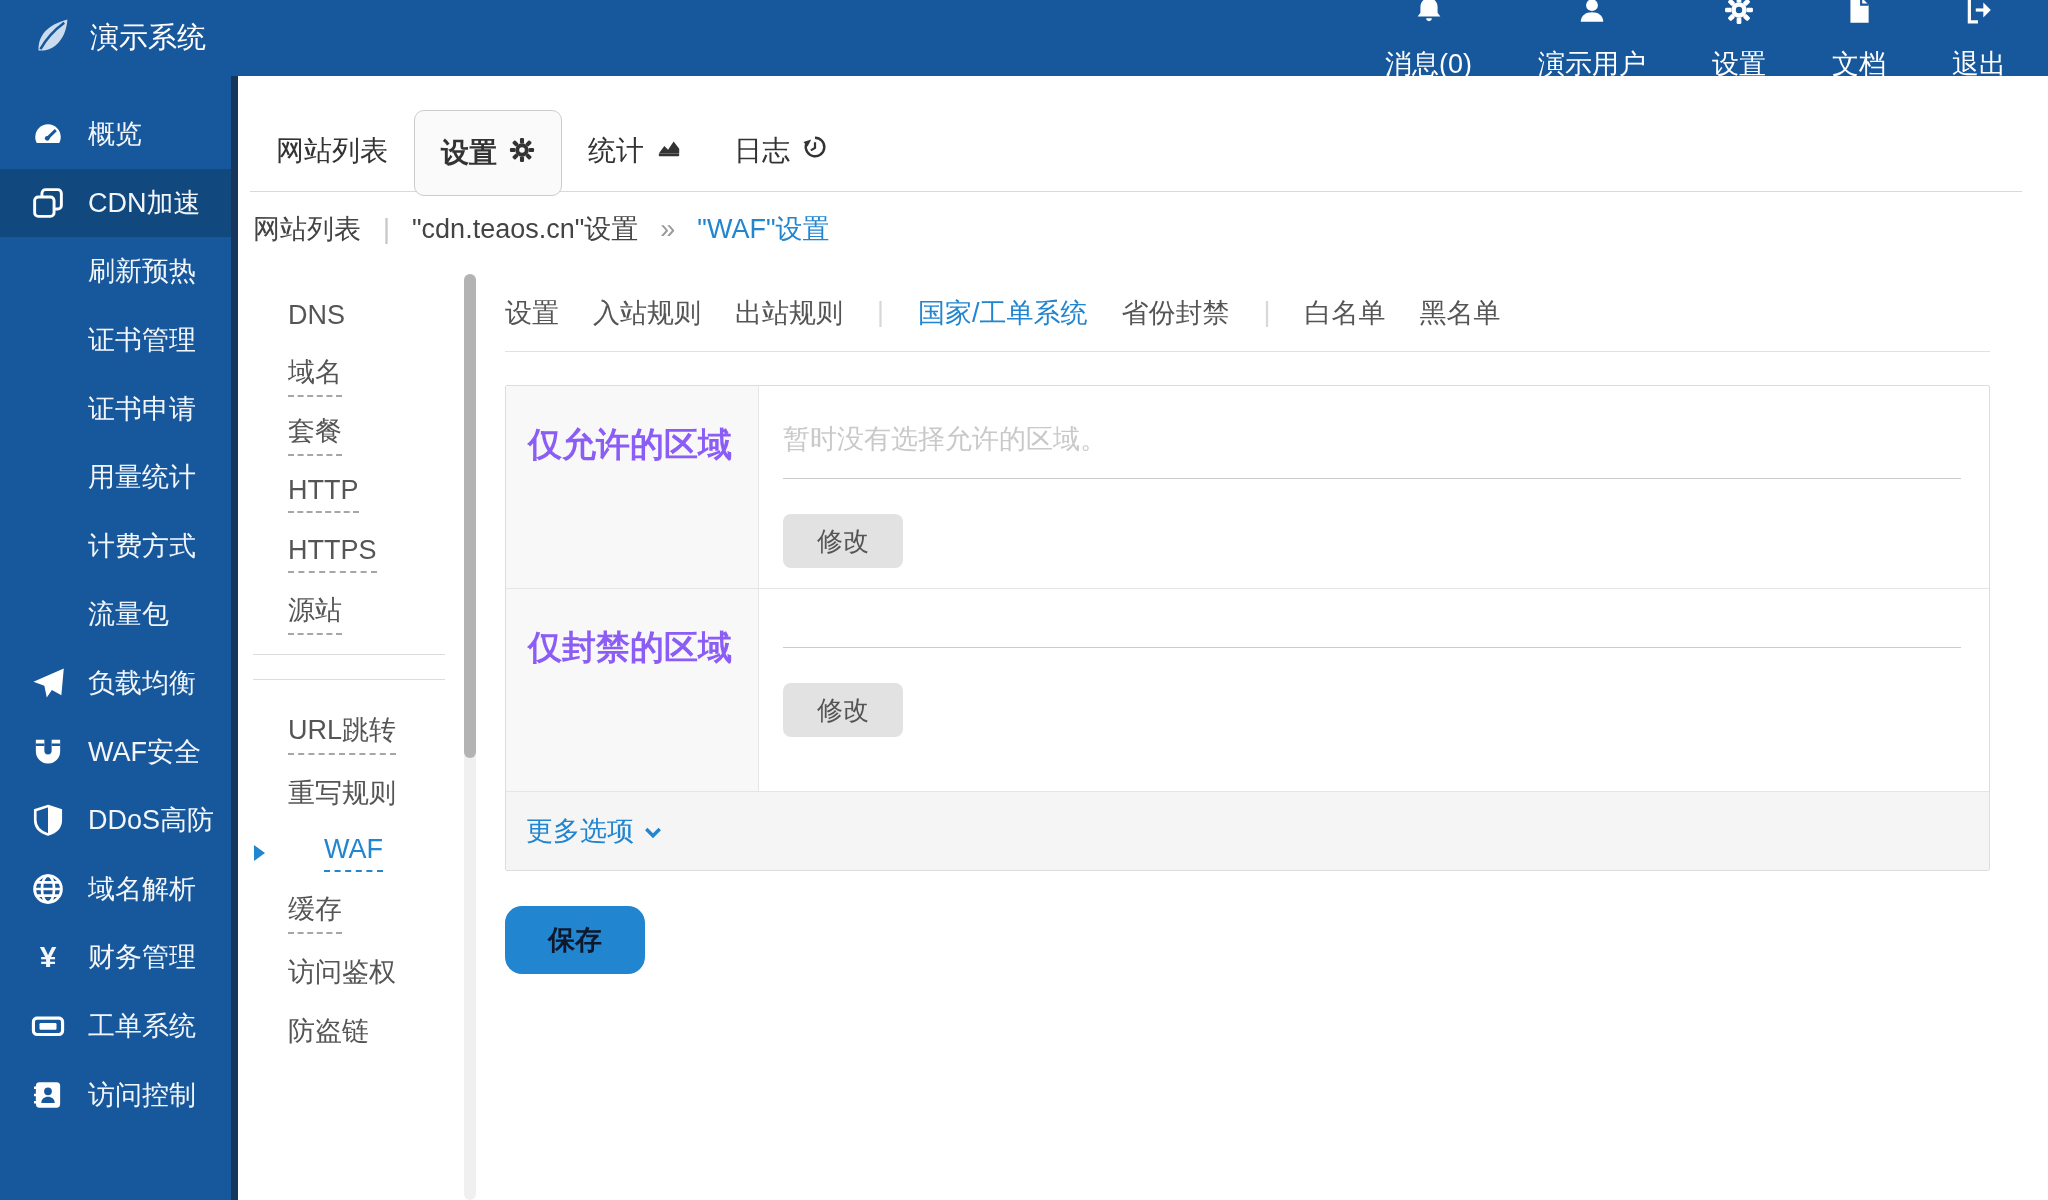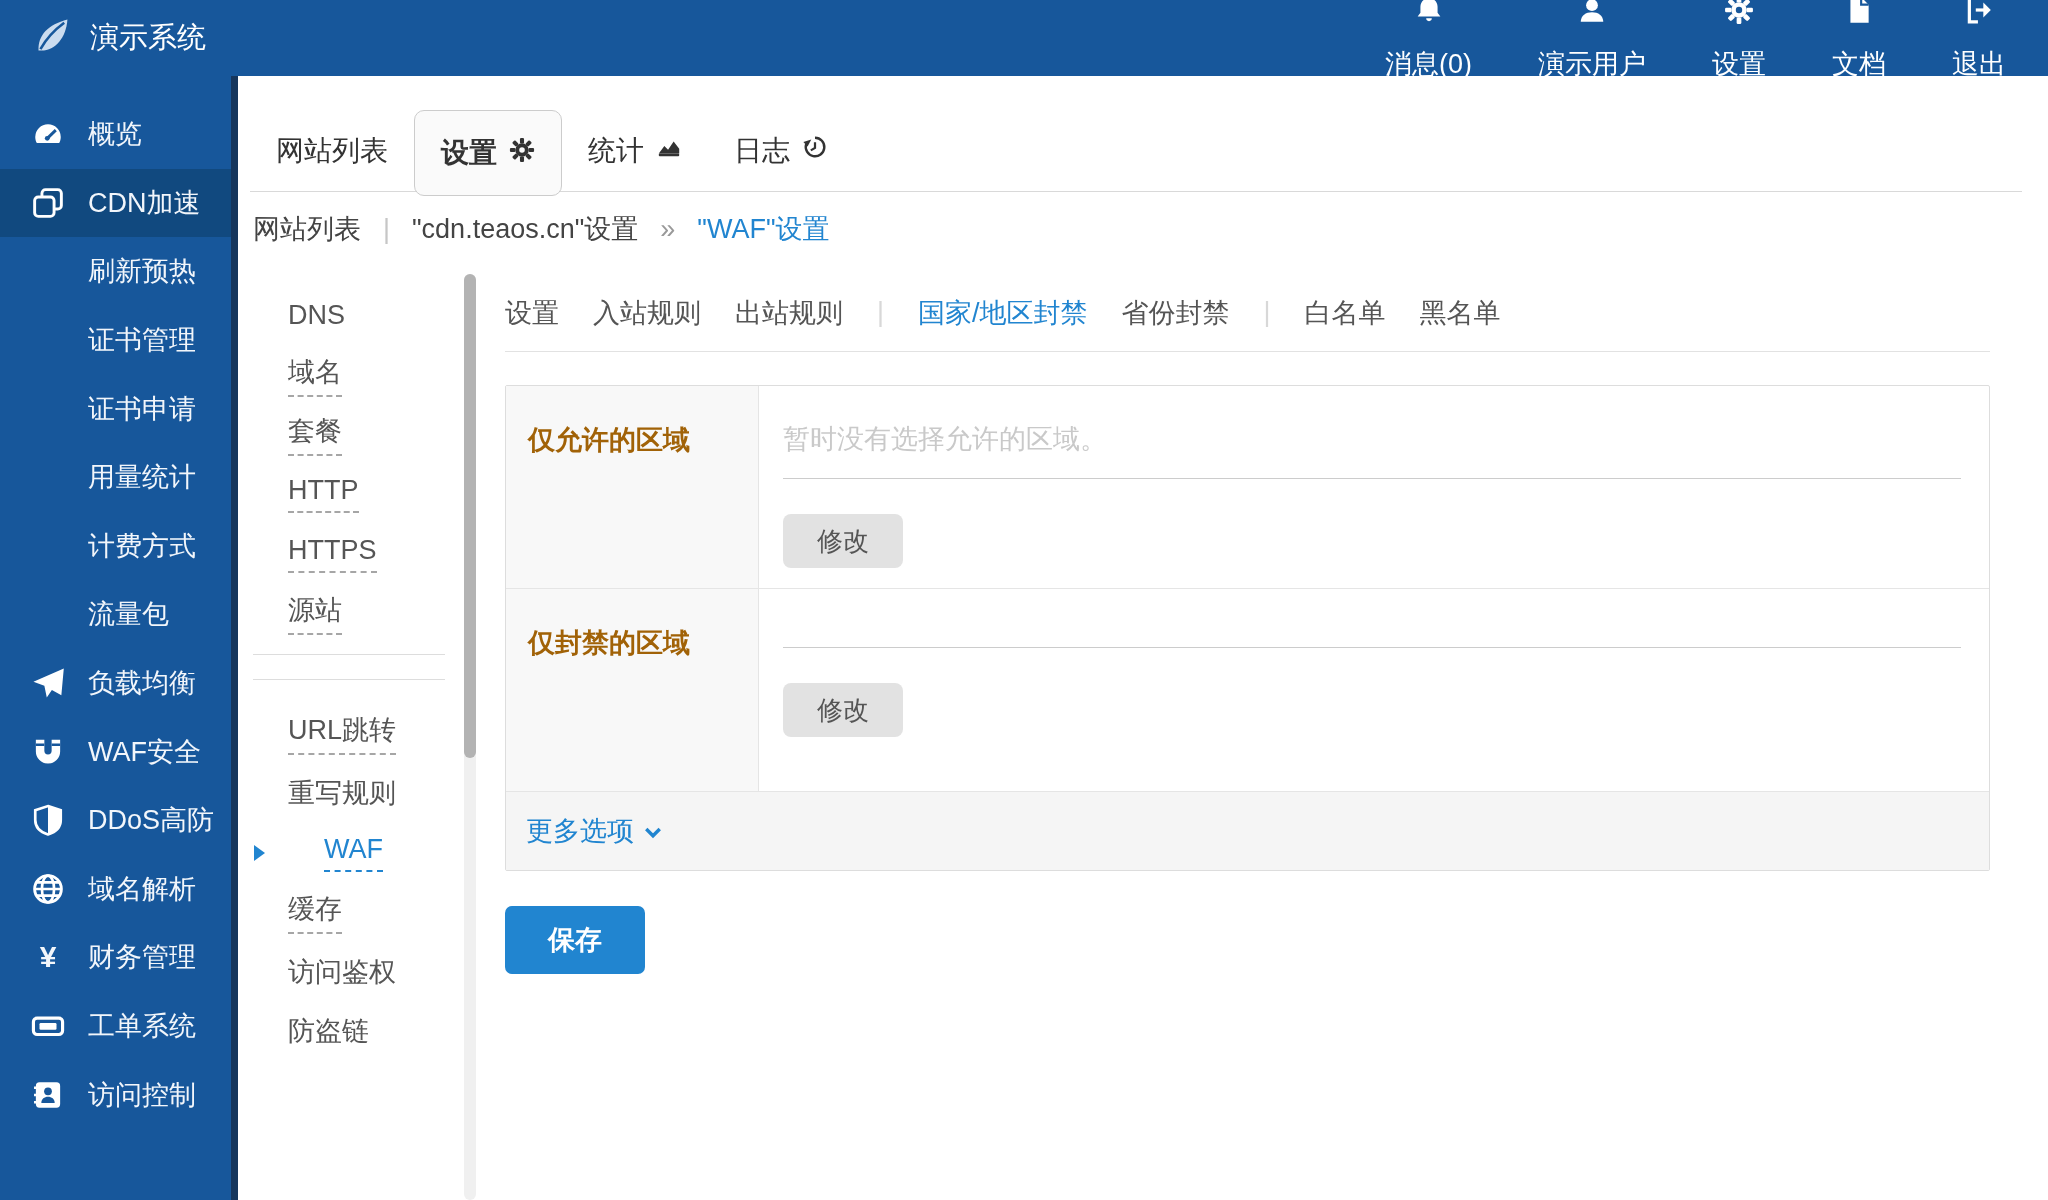--- a/index.html
+++ b/index.html
@@ -65,34 +65,34 @@
   .panel { position:absolute; left:505px; top:274px; width:1485px; }
   .waf-tabs { height:78px; display:flex; align-items:center; gap:34px;
     font-size:27px; color:#555; border-bottom:1px solid #e2e2e2; }
   .waf-tab { cursor:pointer; white-space:nowrap; }
   .waf-tab.active { color:#2185D0; }
   .waf-sep { color:#d8d8d8; }
 
   .form-box { margin-top:33px; border:1px solid #ddd; border-radius:2px; }
   .form-row { display:flex; height:203px; border-bottom:1px solid #e5e5e5; }
   .form-label { width:253px; background:#f8f8f8; border-right:1px solid #e5e5e5;
-    padding:36px 0 0 22px; font-size:27px; font-weight:bold; color:#a16207; }
+    padding:36px 0 0 22px; font-size:34px; font-weight:bold; color:#8b5cf6; }
   .form-value { flex:1; padding:36px 28px 0 24px; }
   .placeholder { font-size:27px; line-height:34px; color:#c9c9c9; }
   .field-line { border-bottom:1px solid #ccc; margin-top:22px; }
   .modify-btn { margin-top:35px; width:120px; height:54px; background:#e2e2e2;
     border:none; border-radius:8px; font-size:26px; color:#555; cursor:pointer;
     font-family:inherit; }
   .form-footer { height:78px; background:#f5f5f5; display:flex; align-items:center;
     padding-left:20px; }
   .more-options { display:flex; align-items:center; gap:10px; color:#2185D0;
     font-size:27px; cursor:pointer; }
 
-  .save-btn { margin-top:35px; width:140px; height:68px; background:#2185D0; color:#ffffff;
-    border:none; border-radius:7px; font-size:27px; font-weight:bold; cursor:pointer;
+  .save-btn { margin-top:35px; width:140px; height:68px; background:#2185D0; color:#0f172a;
+    border:none; border-radius:17px; font-size:27px; font-weight:bold; cursor:pointer;
     font-family:inherit; display:block; }
 </style>
 </head>
 <body>
 
 <div id="app">
 
   <header class="topbar">
     <div class="brand">
       <span>
@@ -374,21 +374,21 @@
   <div class="scroll-track">
     <div class="scroll-thumb"></div>
   </div>
 
   <section class="panel">
     <div class="waf-tabs">
       <span class="waf-tab">设置</span>
       <span class="waf-tab">入站规则</span>
       <span class="waf-tab">出站规则</span>
       <span class="waf-sep">|</span>
-      <span class="waf-tab active">国家/地区封禁</span>
+      <span class="waf-tab active">国家/工单系统</span>
       <span class="waf-tab">省份封禁</span>
       <span class="waf-sep">|</span>
       <span class="waf-tab">白名单</span>
       <span class="waf-tab">黑名单</span>
     </div>
 
     <div class="form-box">
       <div class="form-row">
         <div class="form-label">仅允许的区域</div>
         <div class="form-value">

